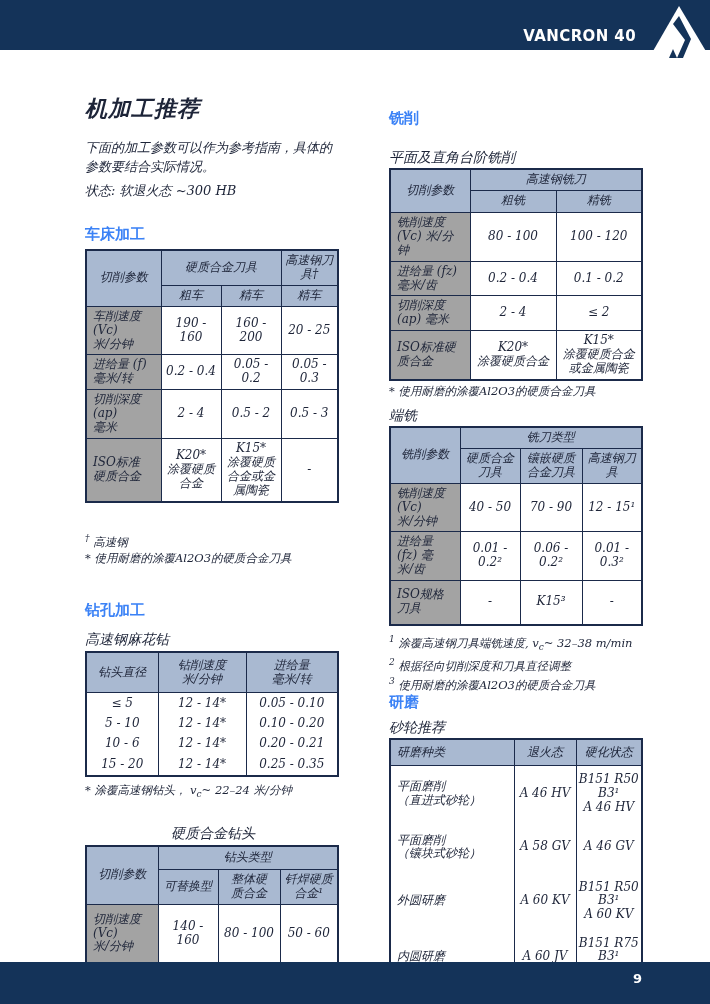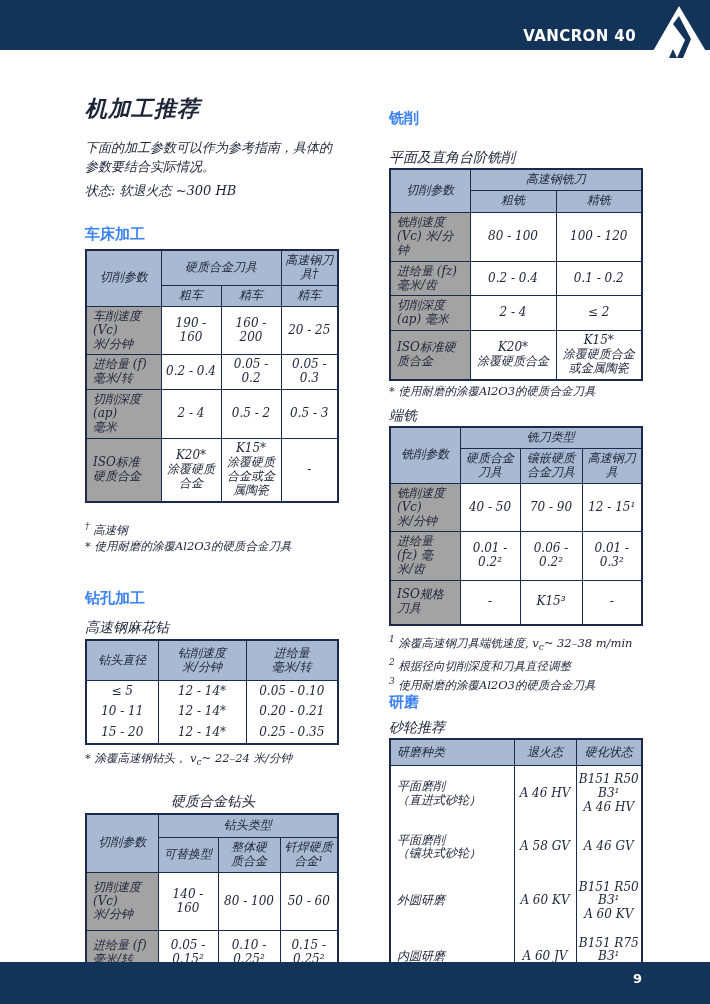--- a/index.html
+++ b/index.html
@@ -60,21 +60,21 @@
   td.lft { text-align:left; padding-left:6px; }
 
   .fnote { font-size:11.5px; line-height:15px; font-style:italic; }
   .fnote sup { font-size:9px; }
   .fnote sub { font-size:9px; }
   sup { font-size:9px; }
 
   .mt2 { margin-top:2px; } .mt3 { margin-top:3px; } .mt4 { margin-top:4px; }
   .mt6 { margin-top:6px; } .mt8 { margin-top:8px; } .mt10 { margin-top:22px; }
   .mt12 { margin-top:12px; } .mt22 { margin-top:22px;text-align:center; } .mt26 { margin-top:26px; }
-  .mt28 { margin-top:16px; } .mt36 { margin-top:36px; }
+  .mt28 { margin-top:28px; } .mt36 { margin-top:36px; }
 </style>
 </head>
 <body>
 
 <div class="page">
 
   <div class="topbar"></div>
   <div class="brand">VANCRON 40</div>
   <svg class="logo" viewBox="0 0 64 52">
     <polygon points="33,0 64,52 3,52" fill="#ffffff"></polygon>
@@ -167,21 +167,26 @@
 米/分钟</th>
         <th class="hdr">进给量
 毫米/转</th>
       </tr>
       <tr class="open" style="height:22px;">
         <td>≤ 5</td>
         <td>12 - 14*</td>
         <td>0.05 - 0.10</td>
       </tr>
       <tr class="open" style="height:20px;">
-        <td>10 - 11</td>
+        <td>5 - 10</td>
+        <td>12 - 14*</td>
+        <td>0.10 - 0.20</td>
+      </tr>
+      <tr class="open" style="height:20px;">
+        <td>10 - 6</td>
         <td>12 - 14*</td>
         <td>0.20 - 0.21</td>
       </tr>
       <tr class="open" style="height:22px;">
         <td>15 - 20</td>
         <td>12 - 14*</td>
         <td>0.25 - 0.35</td>
       </tr>
     </tbody>
       </table>

